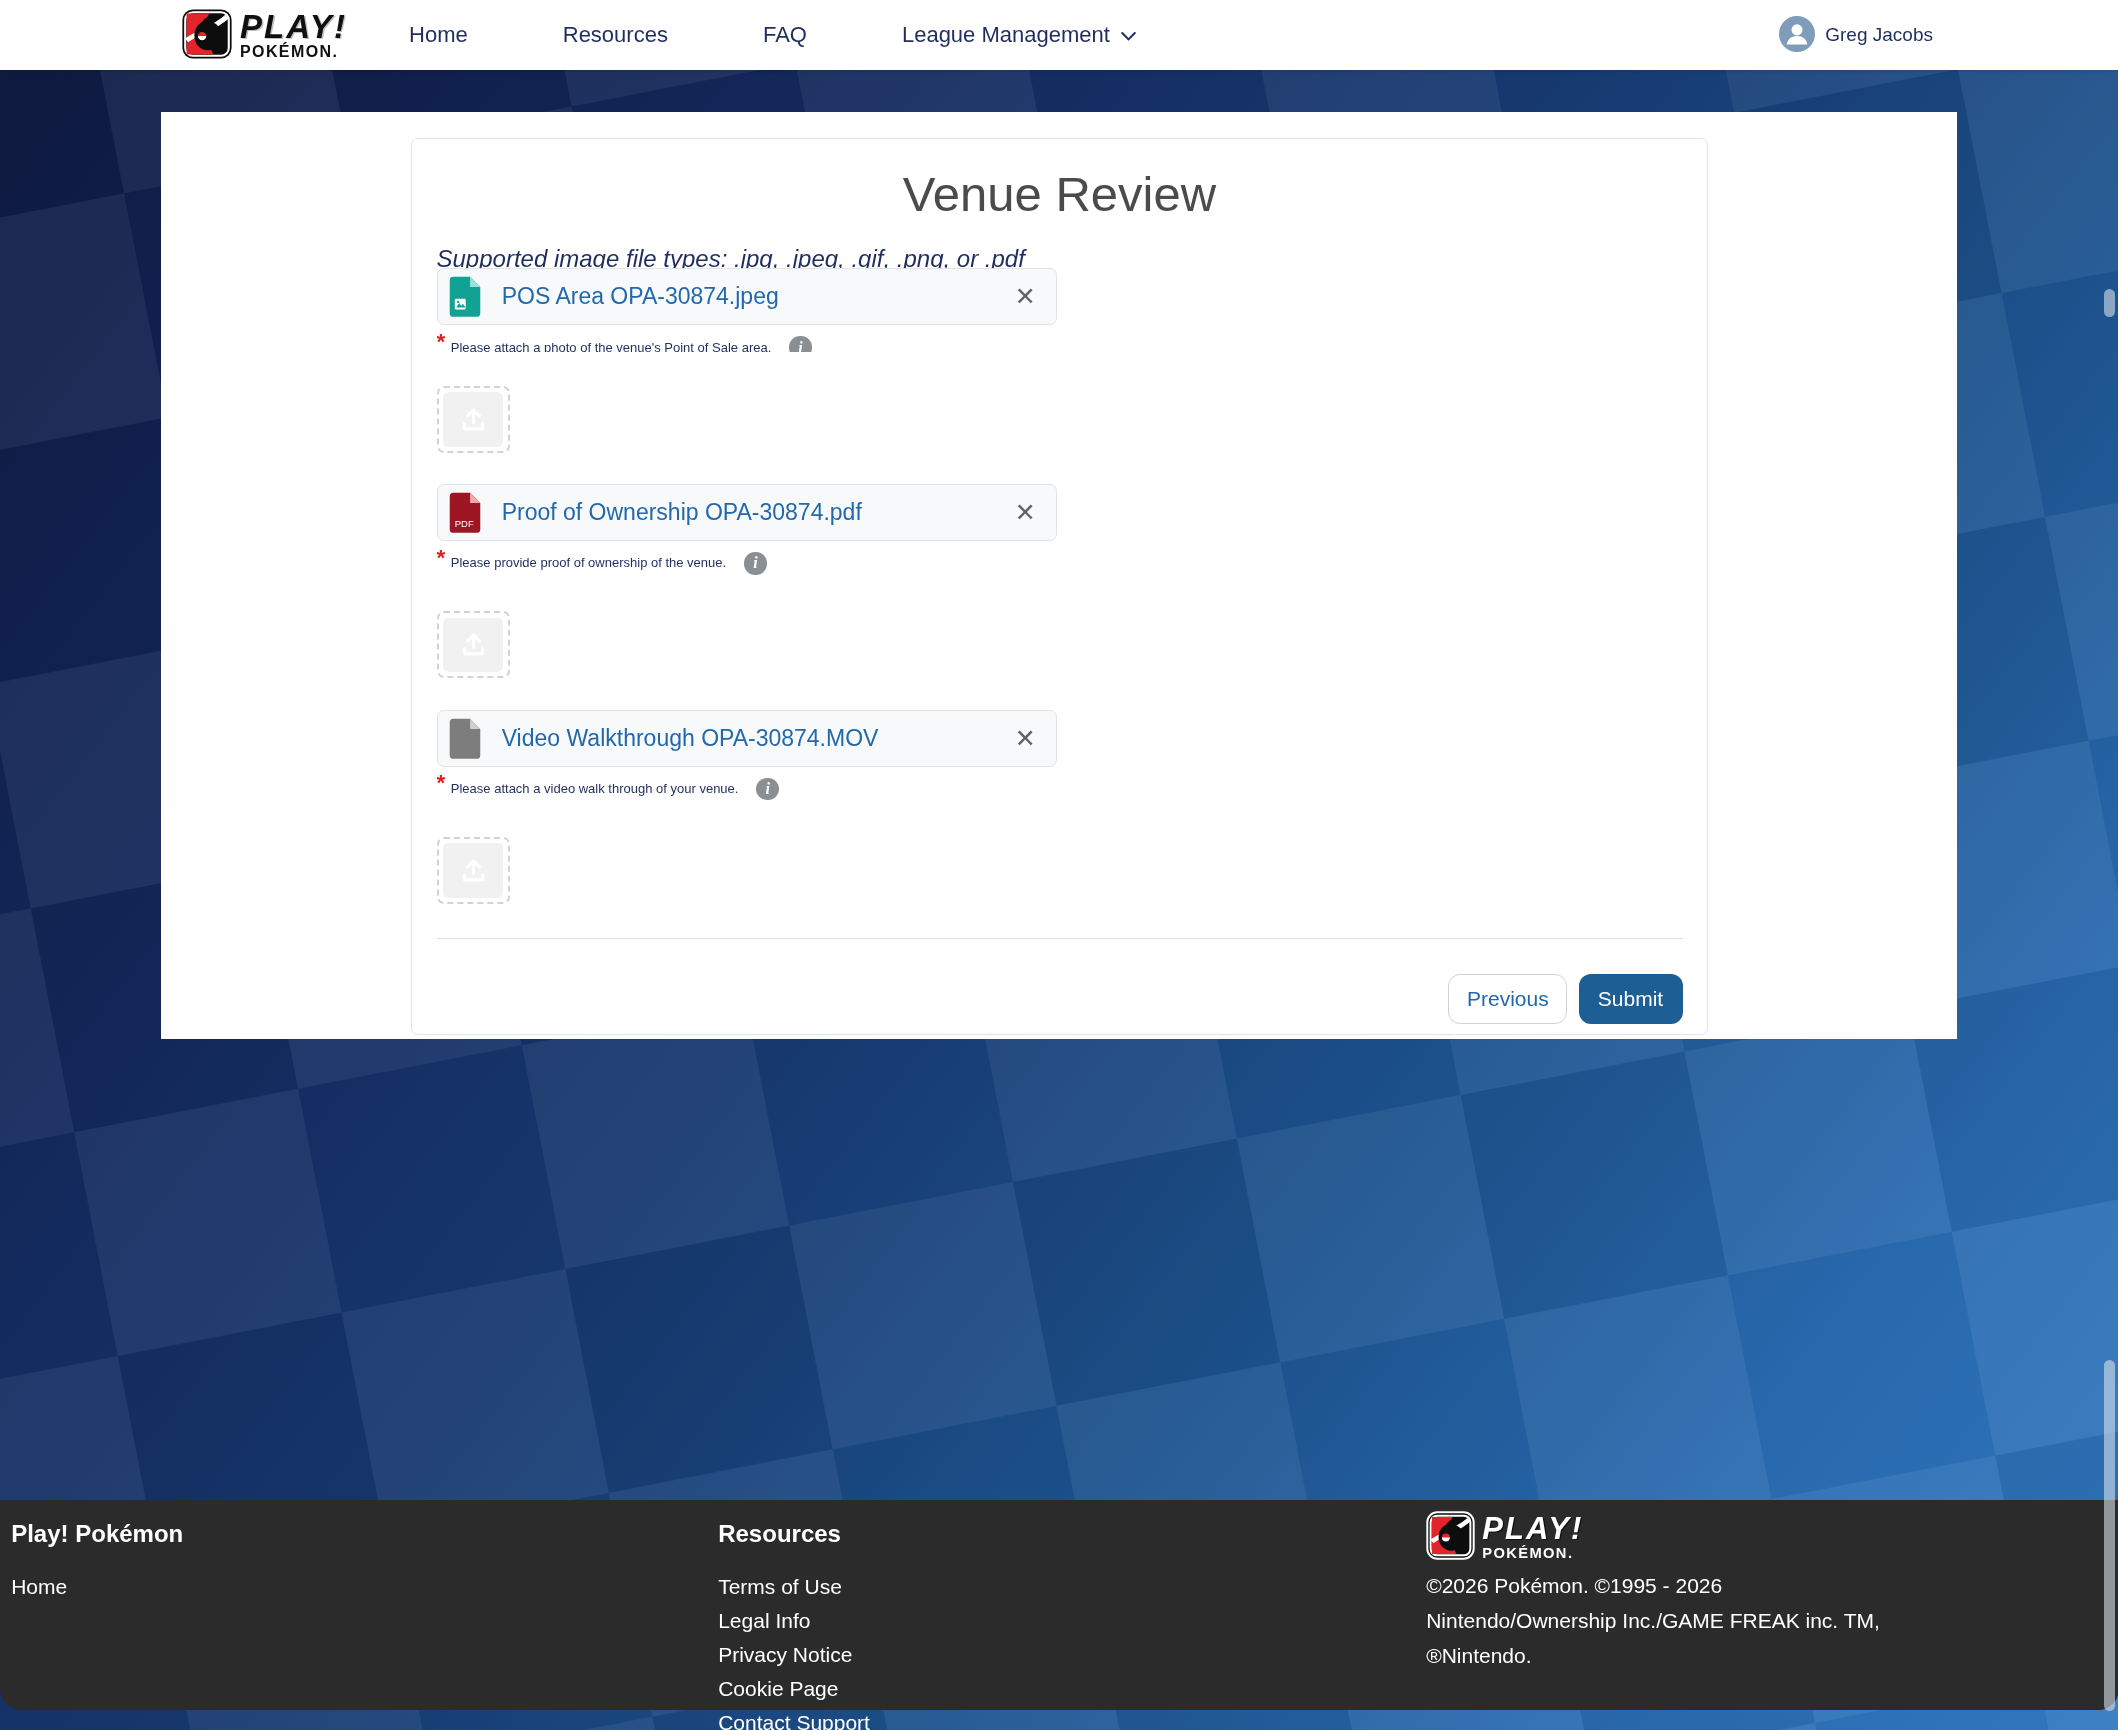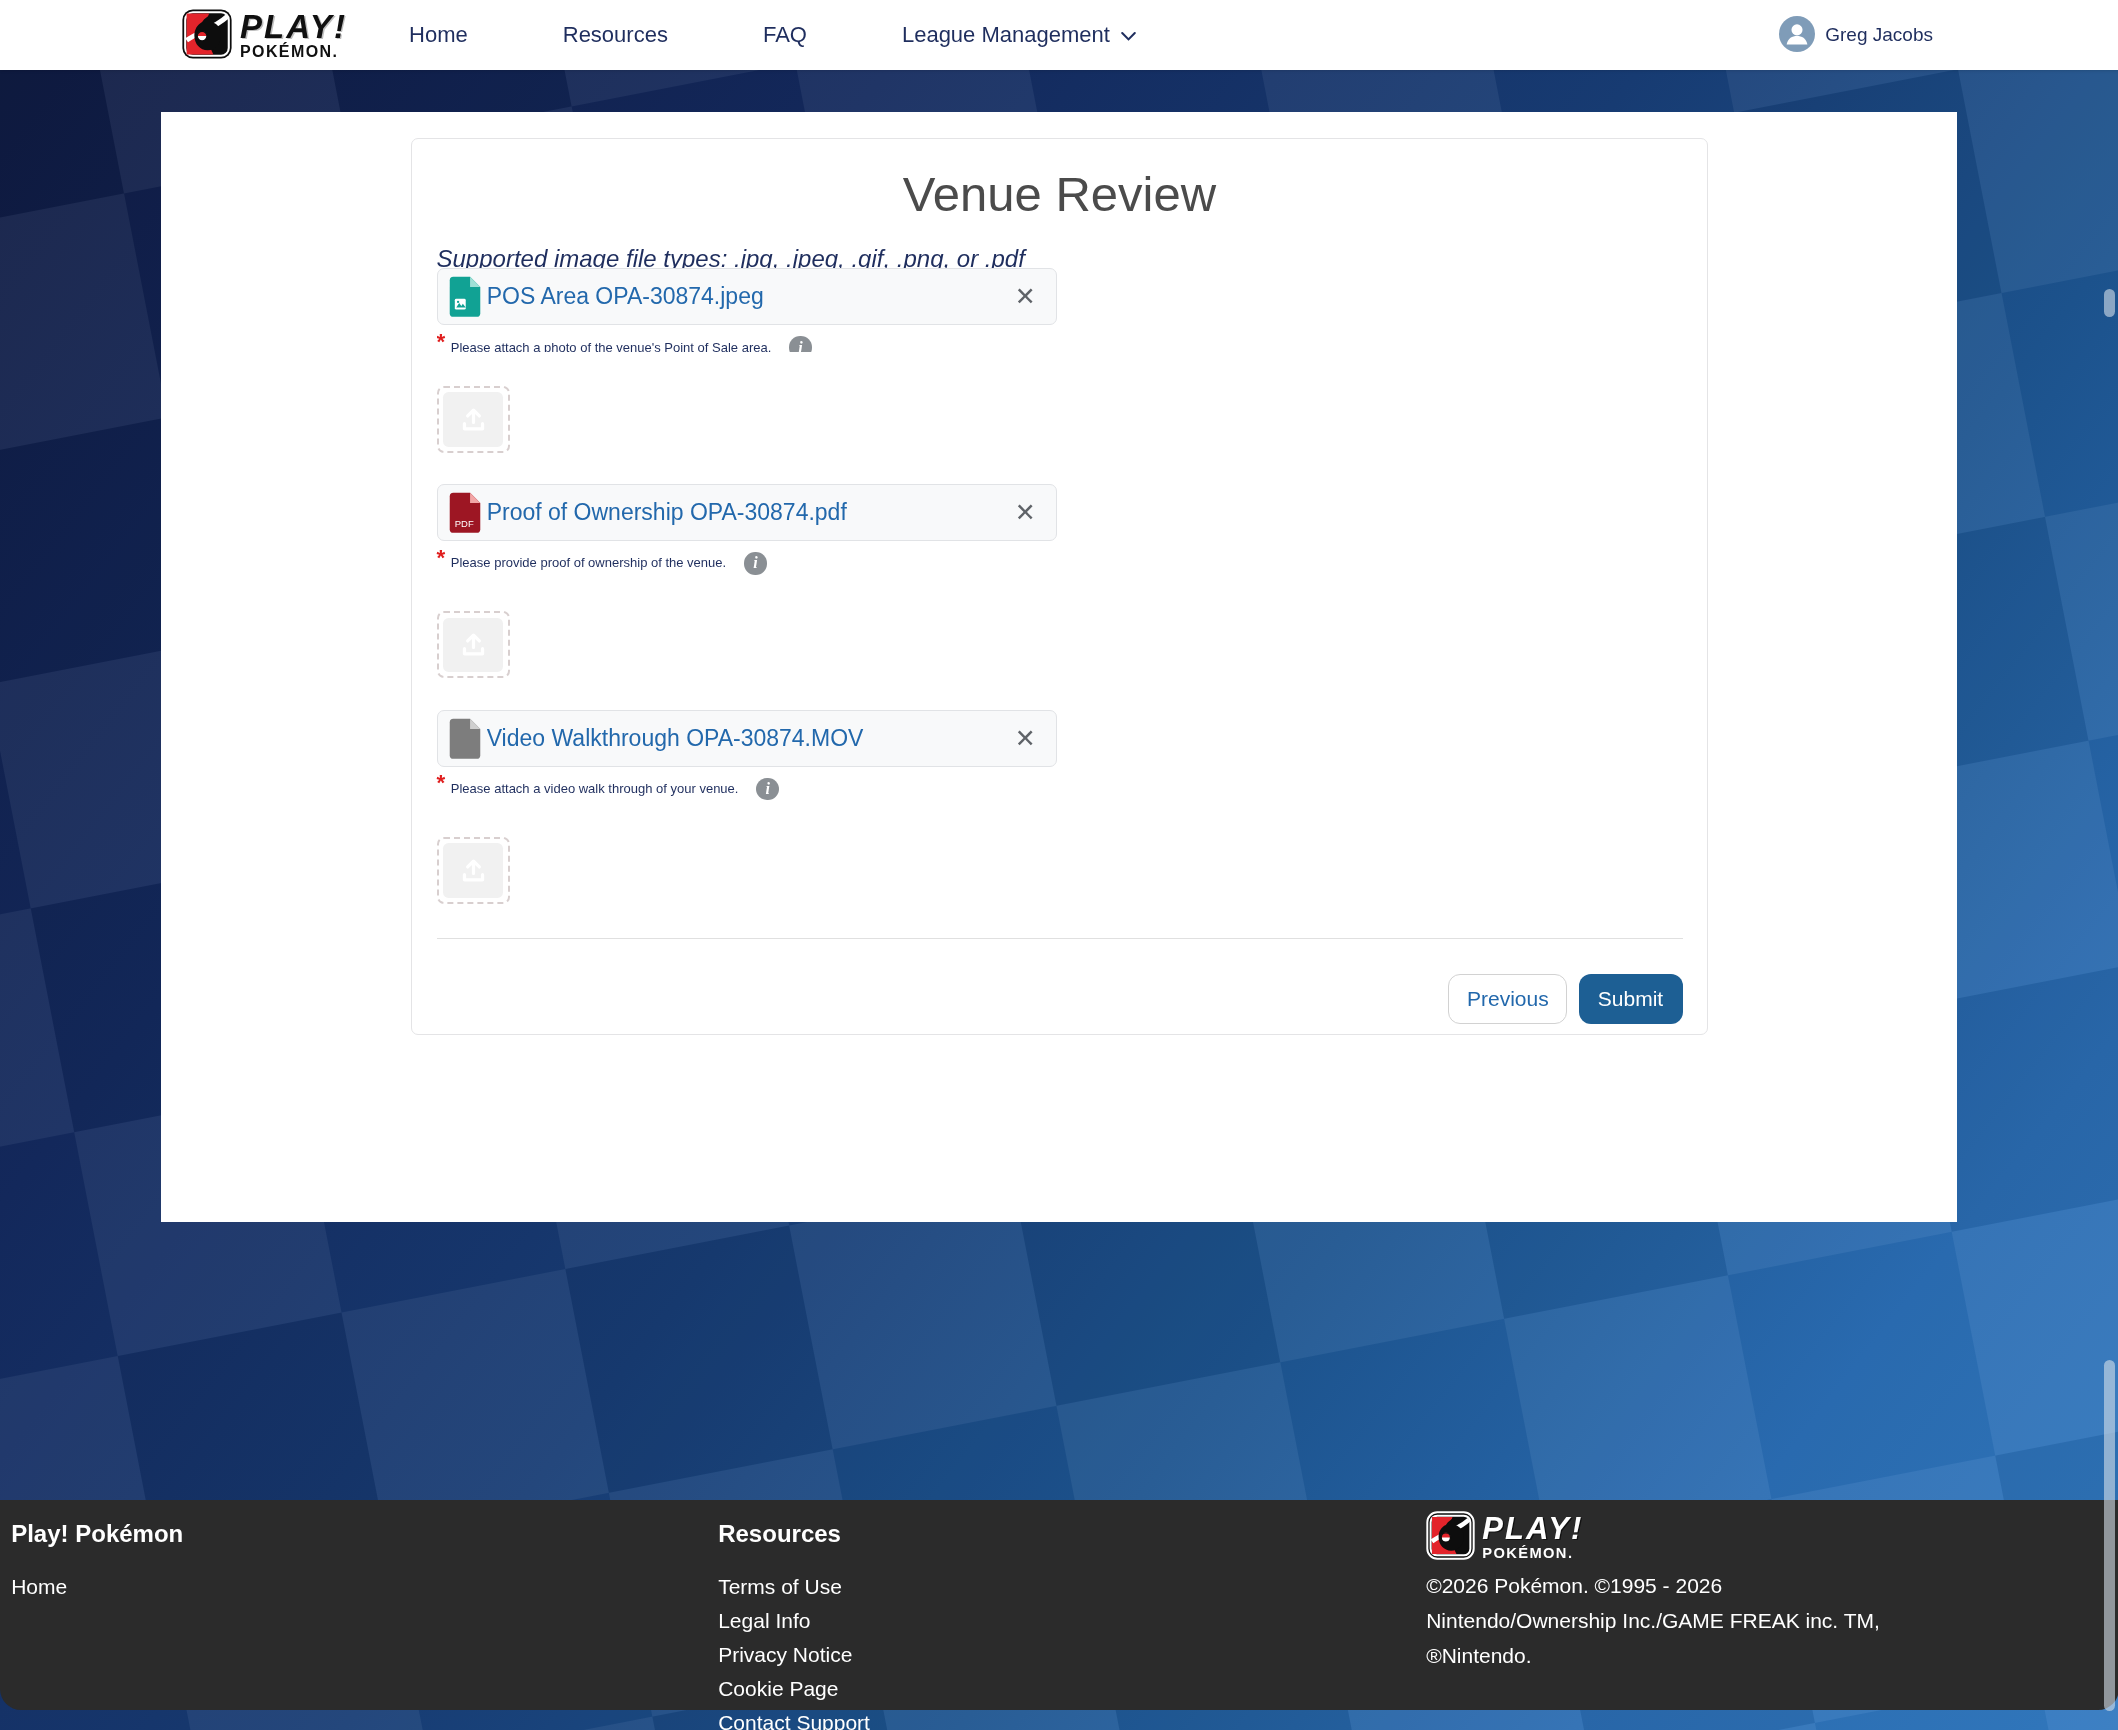--- a/index.html
+++ b/index.html
@@ -34,39 +34,39 @@
     font-size:33px; font-weight:900; font-style:italic; letter-spacing:2.1px; color:#101010;
     text-shadow:1.4px 1.4px 0 rgba(0,0,0,0.25);
   }
   .brand-poke { font-size:16px; font-weight:900; letter-spacing:1.4px; color:#101010; margin-top:1.4px; }
   .nav-links { display:flex; gap:95px; margin-left:62px; align-items:center; }
   .nav-link { font-size:22px; color:#1f2e5e; text-decoration:none; display:flex; align-items:center; gap:9.8px; cursor:pointer; }
   .nav-user { margin-left:auto; margin-right:186px; display:flex; align-items:center; gap:9.8px; cursor:pointer;padding-left:24px; }
   .nav-user-name { font-size:19px; color:#1f2e5e; }
 
   
-  .main-panel { position:absolute; left:161px; top:112px; width:1796px; height:1110px; background:#ffffff; z-index:3; }
+  .main-panel { position:absolute; left:161px; top:112px; width:1796px; height:927px; background:#ffffff; z-index:3; }
   .card {
     box-sizing:border-box; margin:26px auto 0; width:1297px; height:897px;
     border:1.4px solid #e4e4e6; border-radius:7px; padding:28px 24px 0 25px; background:#fff;
   }
   .card-title { font-size:49px; font-weight:400; color:#4b4b4b; text-align:center; margin:0 0 25px; line-height:54px; }
   .note {
     font-style:italic; color:#1f2e5e; font-size:24px; line-height:25px; margin:0; position:relative; z-index:0;
   }
 
   .upload-group { margin-bottom:34px; }
   .file-chip {
     width:620px; height:57px; box-sizing:border-box; background:#f8f9fa;
     border:1.4px solid #e1e3e6; border-radius:7px; display:flex; align-items:center;
     padding:0 17px 0 11.2px; position:relative; z-index:1; margin-top:-2.8px;
   }
   .file-icon { width:32px; height:41px; flex:0 0 auto; }
   .file-icon svg { width:32px; height:41px; display:block; }
-  .file-name { margin-left:6px; color:#2268ac; font-size:23px; flex:1; text-decoration:none; cursor:pointer; white-space:nowrap; overflow:hidden; }
+  .file-name { margin-left:21px; color:#2268ac; font-size:23px; flex:1; text-decoration:none; cursor:pointer; white-space:nowrap; overflow:hidden; }
   .remove-btn { color:#5f6368; font-size:25px; background:none; border:none; cursor:pointer; line-height:1; padding:0 2.8px; font-family:inherit; }
 
   .hint-row { display:flex; align-items:flex-start; margin-top:5.6px; }
   .hint-row.clipped { height:21px; overflow:hidden; }
   .req { color:#e01e1e; font-size:22.4px; font-weight:700; line-height:1; margin:0 5.6px 0 0; }
   .hint-text { color:#1f2e5e; font-size:13px; line-height:28px; padding-top:2.8px; }
   .info-icon {
     width:22.4px; height:22.4px; border-radius:50%; background:#8a8f94; color:#ffffff;
     display:inline-flex; align-items:center; justify-content:center;
     font-size:16px; font-weight:700; font-family:"Liberation Serif", serif; font-style:italic;

